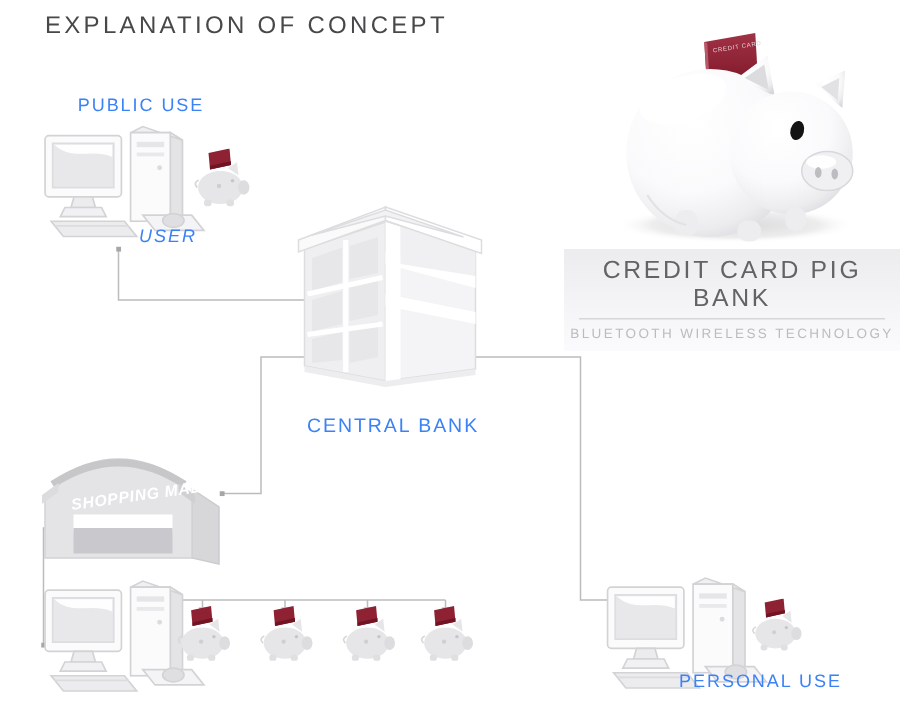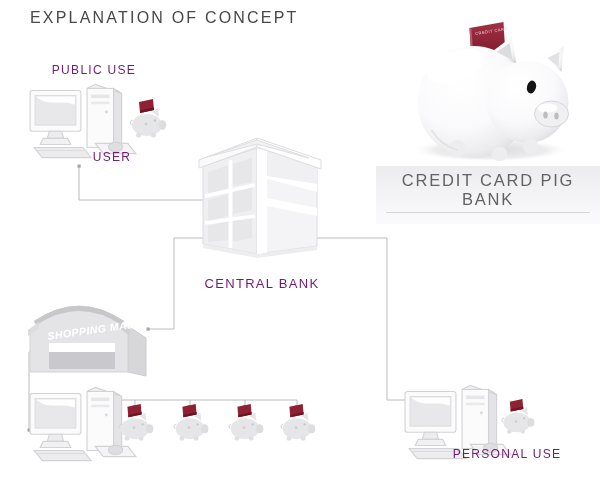--- a/index.html
+++ b/index.html
@@ -6,24 +6,24 @@
   .stage{
     position:relative;width:600px;height:472px;background:#ffffff;
     font-family:"Liberation Sans",sans-serif;overflow:hidden;
   }
   .page-title{
     position:absolute;left:30px;top:9px;font-size:16px;letter-spacing:2.2px;
     color:#48484a;white-space:nowrap;
   }
   .lbl{
     position:absolute;transform:translateX(-50%);white-space:nowrap;
-    color:#701a75;font-size:12px;letter-spacing:1.3px;
+    color:#3b82f6;font-size:12px;letter-spacing:1.3px;
   }
   .lbl-public-use{left:94px;top:63px;}
-  .lbl-user{left:112px;top:150px;}
+  .lbl-user{left:112px;top:150px;font-style:italic;}
   .lbl-central-bank{left:262px;top:260px;font-size:13px;margin-top:16px;}
   .lbl-network{left:233px;top:343px;}
   .lbl-wireless{left:298px;top:449px;}
   .lbl-personal{left:507px;top:447px;text-align:center;}
   .product-band{
     position:absolute;left:376px;top:166px;width:224px;text-align:center;
     background:linear-gradient(#ececee,#fbfbfd);padding:5px 0 7px 0;
   }
   .product-name{font-size:16.5px;letter-spacing:1.8px;color:#636365;}
   .product-rule{height:1px;background:#d6d6d9;margin:3px 10px 4px 10px;}
@@ -195,20 +195,21 @@
       <rect x="54" y="130" width="16" height="17" rx="7.5"></rect>
       <rect x="96" y="137" width="16" height="14" rx="7"></rect>
       <rect x="128" y="128" width="14" height="16" rx="7"></rect>
     </g>
     <path d="M36,120 q10,16 26,20" stroke="#e2e2e5" stroke-width="1.5" fill="none"></path>
   </svg>
 
   <div class="product-band">
     <div class="product-name">CREDIT CARD PIG BANK</div>
     <div class="product-rule"></div>
+    <div class="product-tagline">BLUETOOTH WIRELESS TECHNOLOGY</div>
   </div>
 
   <svg class="abs" style="left:24px;top:288px" width="132" height="92" viewBox="0 0 132 92">
     <polygon points="104,38 122,50 122,88 104,84" fill="#d7d7da" stroke="#cccccf" stroke-width="1"></polygon>
     <path d="M6,44 L6,84 L104,84 L104,44 L97,39 L97,32 Q55,4 13,32 L13,39 Z" fill="#e4e4e7" stroke="#d2d2d5" stroke-width="1"></path>
     <path d="M11,35 Q55,6 99,35" stroke="#c7c7ca" stroke-width="5" fill="none"></path>
     <polygon points="4,42 15,34 15,40 4,48" fill="#dcdcdf" stroke="none"></polygon>
     <polygon points="95,34 106,42 106,48 95,40" fill="#d0d0d3" stroke="none"></polygon>
     <rect x="25" y="55" width="66" height="12" fill="#ffffff" stroke="none"></rect>
     <polygon points="25,64 91,64 91,81 25,81" fill="#c9c9cd" stroke="none"></polygon>

